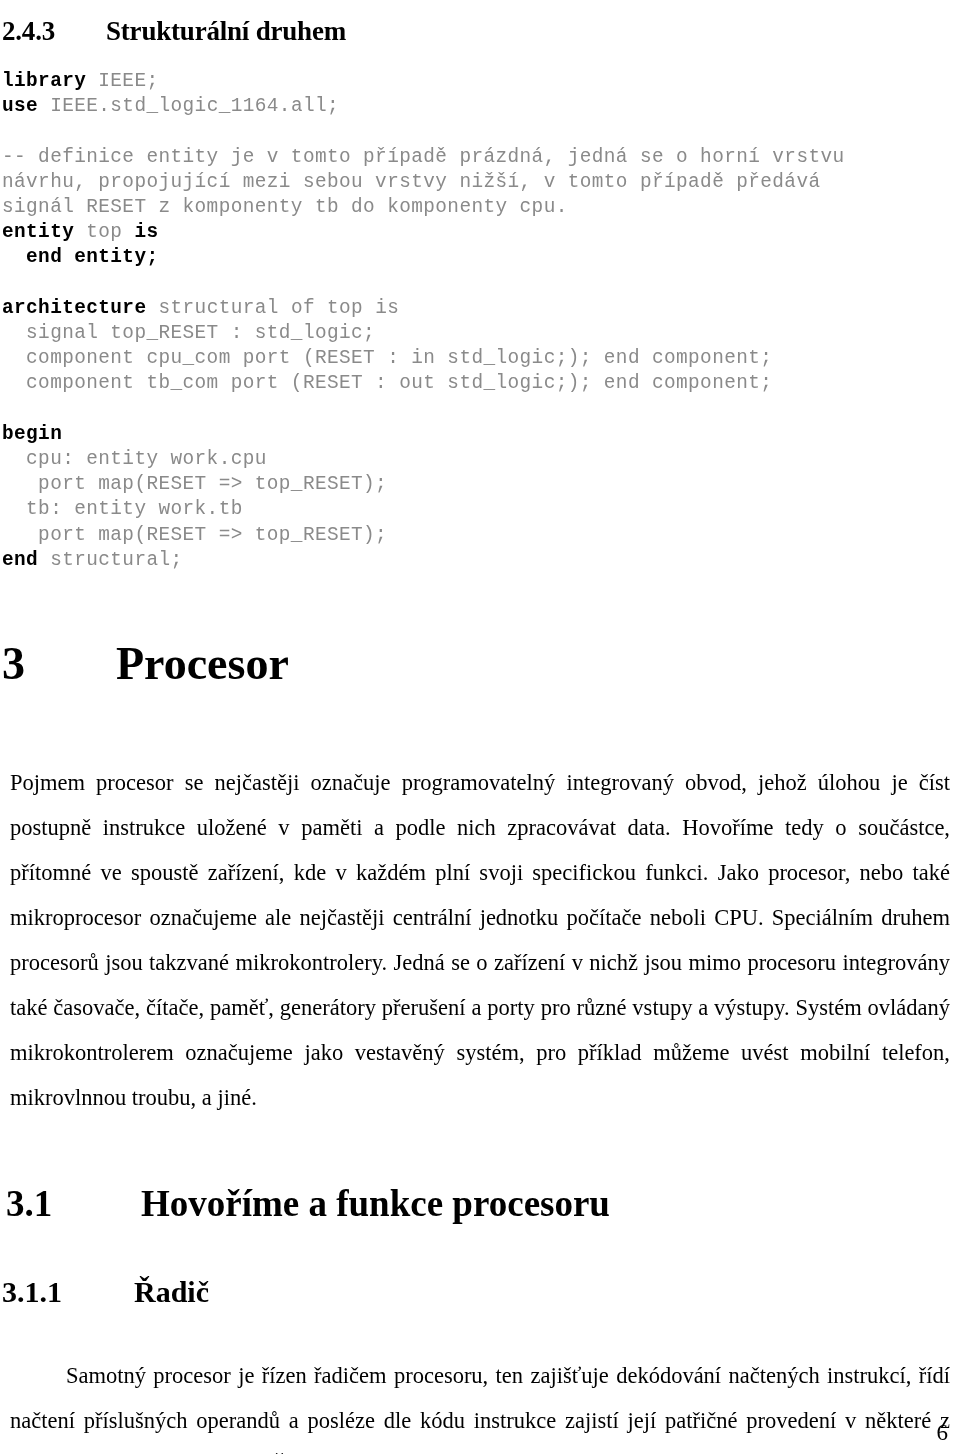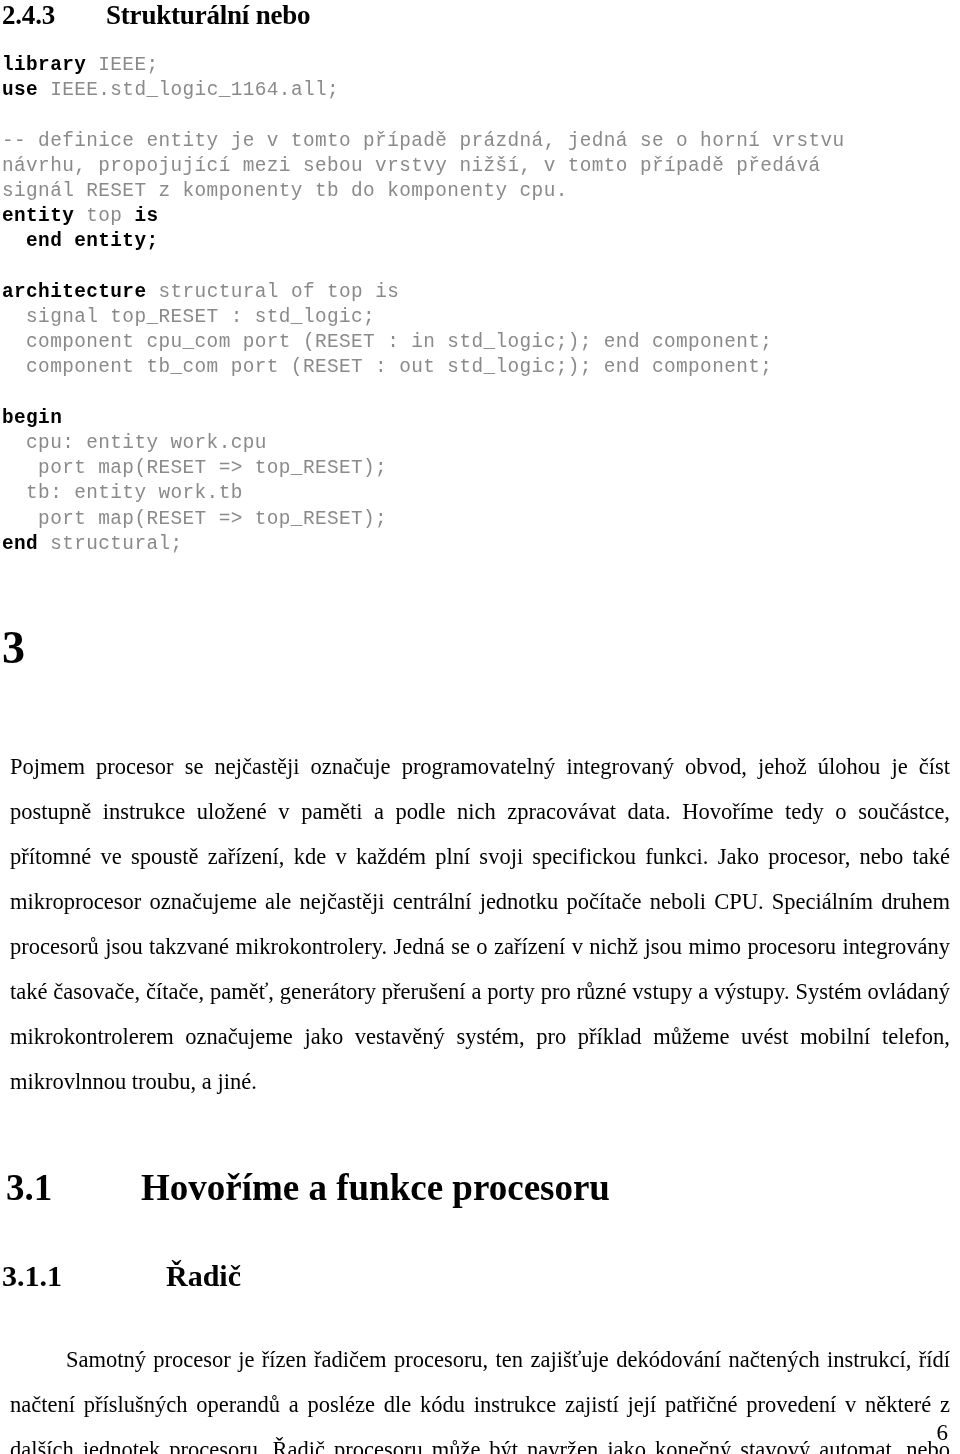--- a/index.html
+++ b/index.html
@@ -14,21 +14,21 @@
     overflow: hidden;
     font-family: "Liberation Serif", serif;
     color: #000000;
   }
 
   .page {
     position: relative;
     width: 960px;
     height: 1454px;
     box-sizing: border-box;
-    padding: 0 2px;
+    padding: 16px 2px;
   }
 
   
   .heading-3 {
     display: flex;
     align-items: baseline;
     font-family: "Liberation Serif", serif;
     font-weight: bold;
     font-size: 27px;
     letter-spacing: -0.2px;
@@ -57,21 +57,20 @@
   }
   .heading-2 .h-num { width: 135px; flex: 0 0 135px; }
 
   .heading-3b {
     display: flex;
     align-items: baseline;
     font-family: "Liberation Serif", serif;
     font-weight: bold;
     font-size: 30px;
     margin: 0;
-    gap: 32px;
   }
   .heading-3b .h-num { width: 132px; flex: 0 0 132px; }
 
   
   .code-block {
     font-family: "Liberation Mono", monospace;
     font-size: 19.4px;
     line-height: 25.2px;
     white-space: pre;
     color: #8a8a8a;
@@ -109,31 +108,32 @@
     font-size: 23px;
   }
 </style>
 </head>
 <body>
 
 <div class="page">
 
   <div class="heading-3">
     <span class="h-num">2.4.3</span>
-    <span>Strukturální nebo</span>
+    <span>Strukturální druhem</span>
   </div>
 
   <div class="sp-a"></div>
 
   <div class="code-block" id="code-block"><div class="code-line"><b>library </b><span>IEEE;</span></div><div class="code-line"><b>use </b><span>IEEE.std_logic_1164.all;</span></div><div class="code-line code-gap">&nbsp;</div><div class="code-line"><span>-- definice entity je v tomto případě prázdná, jedná se o horní vrstvu</span></div><div class="code-line"><span>návrhu, propojující mezi sebou vrstvy nižší, v tomto případě předává</span></div><div class="code-line"><span>signál RESET z komponenty tb do komponenty cpu.</span></div><div class="code-line"><b>entity </b><span>top </span><b>is</b></div><div class="code-line"><b>  end entity;</b></div><div class="code-line code-gap">&nbsp;</div><div class="code-line"><b>architecture </b><span>structural of top is</span></div><div class="code-line"><span>  signal top_RESET : std_logic;</span></div><div class="code-line"><span>  component cpu_com port (RESET : in std_logic;); end component;</span></div><div class="code-line"><span>  component tb_com port (RESET : out std_logic;); end component;</span></div><div class="code-line code-gap">&nbsp;</div><div class="code-line"><b>begin</b></div><div class="code-line"><span>  cpu: entity work.cpu</span></div><div class="code-line"><span>   port map(RESET =&gt; top_RESET);</span></div><div class="code-line"><span>  tb: entity work.tb</span></div><div class="code-line"><span>   port map(RESET =&gt; top_RESET);</span></div><div class="code-line"><b>end </b><span>structural;</span></div></div>
 
   <div class="sp-c"></div>
 
   <div class="heading-1">
     <span class="h-num">3</span>
+    <span>Procesor</span>
   </div>
 
   <div class="sp-e"></div>
 
   <p class="body-par">Pojmem procesor se nejčastěji označuje programovatelný integrovaný obvod, jehož úlohou je číst postupně instrukce uložené v paměti a podle nich zpracovávat data. Hovoříme tedy o součástce, přítomné ve spoustě zařízení, kde v každém plní svoji specifickou funkci. Jako procesor, nebo také mikroprocesor označujeme ale nejčastěji centrální jednotku počítače neboli CPU. Speciálním druhem procesorů jsou takzvané mikrokontrolery. Jedná se o zařízení v nichž jsou mimo procesoru integrovány také časovače, čítače, paměť, generátory přerušení a porty pro různé vstupy a výstupy. Systém ovládaný mikrokontrolerem označujeme jako vestavěný systém, pro příklad můžeme uvést mobilní telefon, mikrovlnnou troubu, a jiné.</p>
 
   <div class="sp-d"></div>
 
   <div class="heading-2">
     <span class="h-num">3.1</span>

